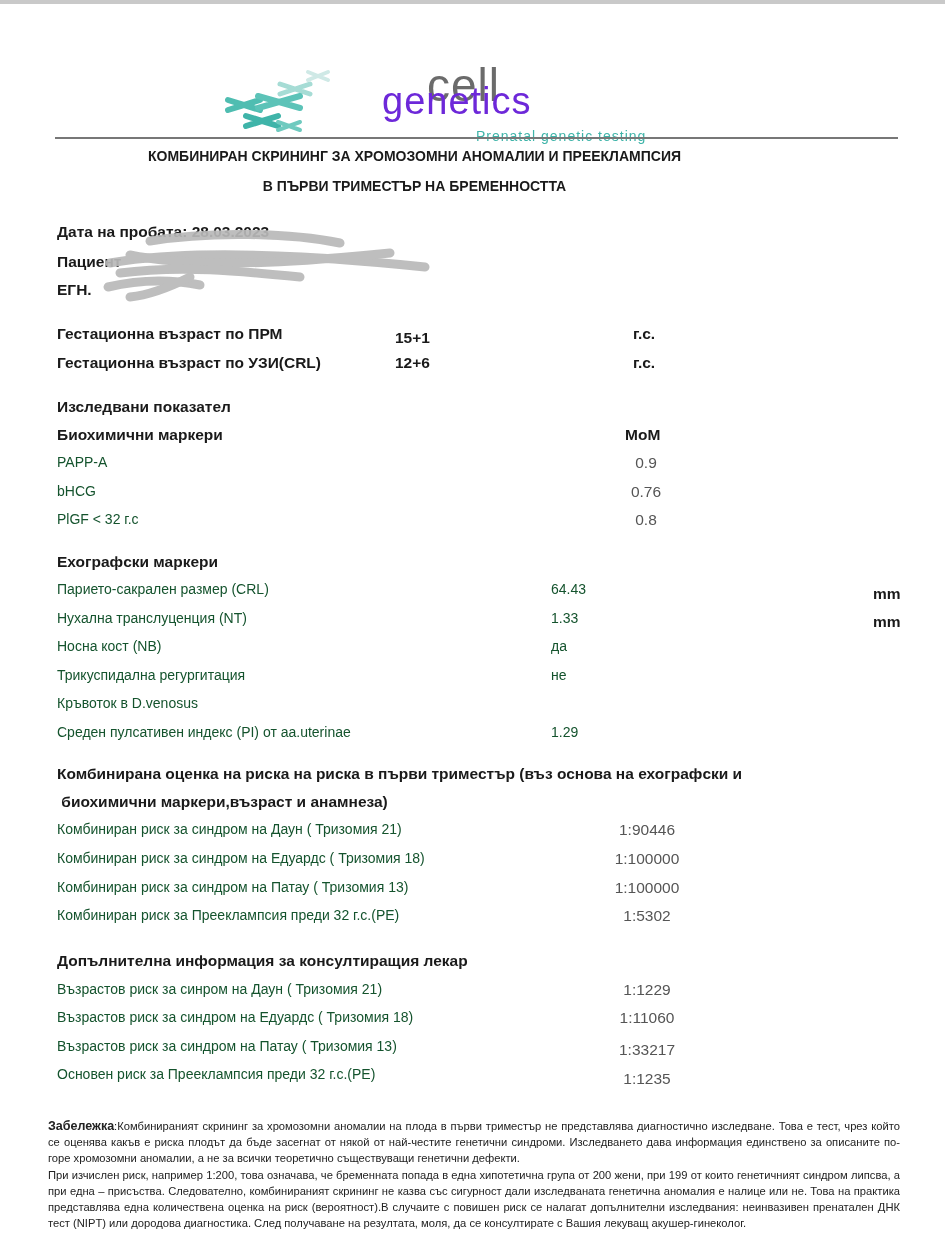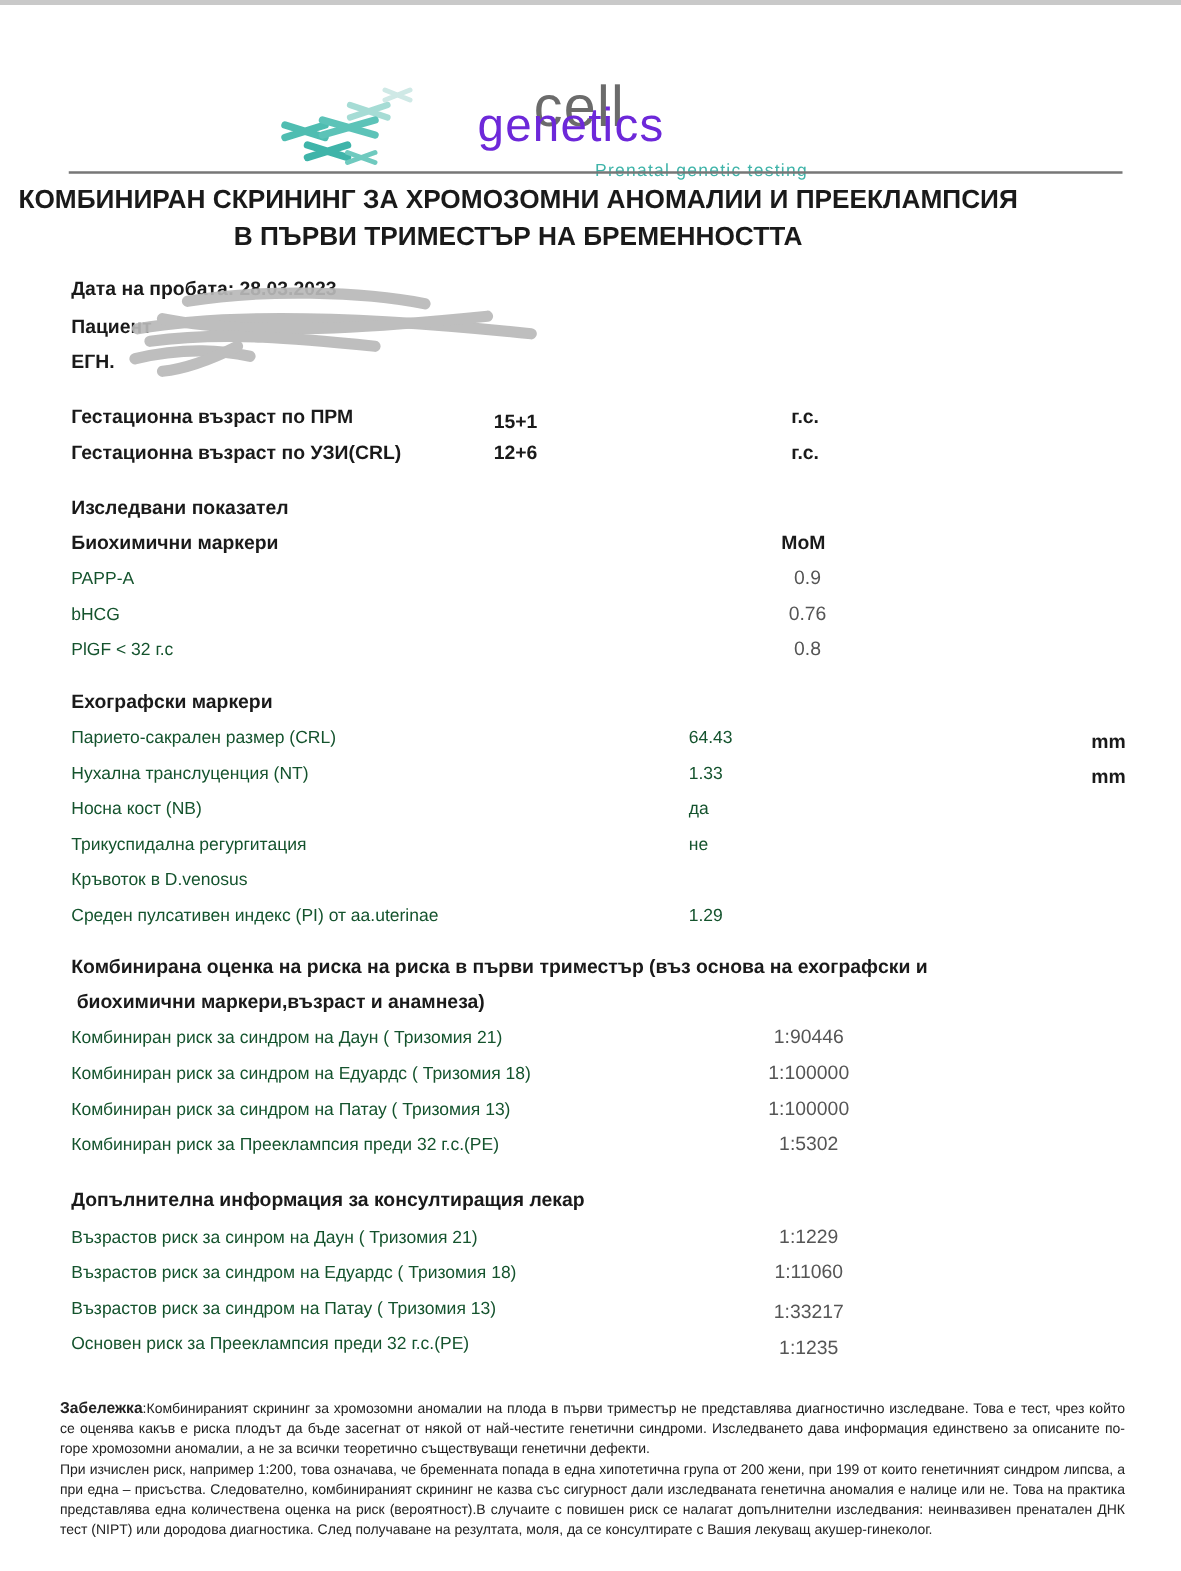--- a/index.html
+++ b/index.html
@@ -11,21 +11,21 @@
   .topbar { position: absolute; left: 0; top: 0; width: 945px; height: 4px; background: #c9c9c9; }
   .abs { position: absolute; white-space: nowrap; }
 
   
   .logo { position: absolute; left: 220px; top: 66px; width: 440px; height: 74px; }
   .logo-cell { position: absolute; left: 178px; top: -4px; font-size: 46px; color: #6b6b6b; letter-spacing: 1px; line-height: 46px; font-weight: 400; margin-left: 29px; }
   .logo-gen { position: absolute; left: 162px; top: 10px; font-size: 38px; color: #6d28d9; letter-spacing: 1px; line-height: 50px; }
   .logo-tag { position: absolute; left: 256px; top: 62px; font-size: 14px; color: #3fb4a9; letter-spacing: 1px; }
   .logo-rule { position: absolute; left: 55px; top: 137px; width: 843px; height: 2px; background: #777; }
 
-  .title { position: absolute; left: 0; width: 829px; text-align: center; font-weight: 700; font-size: 21px; letter-spacing: 0px; }
+  .title { position: absolute; left: 0; width: 829px; text-align: center; font-weight: 700; font-size: 14px; letter-spacing: 0px; }
 
   .b { font-weight: 700; font-size: 15.5px; }
   .n { font-size: 14px; color: #14532d; }
   .v { font-size: 15.5px; color: #555; text-align: center; width: 120px; }
   .scribble { position: absolute; }
 
   .note { position: absolute; left: 48px; top: 1118px; width: 852px; font-size: 11.2px; line-height: 16.2px; color: #222; text-align: justify; }
   .note p { margin: 0; }
   .note b { font-size: 12.5px; }
 </style>

